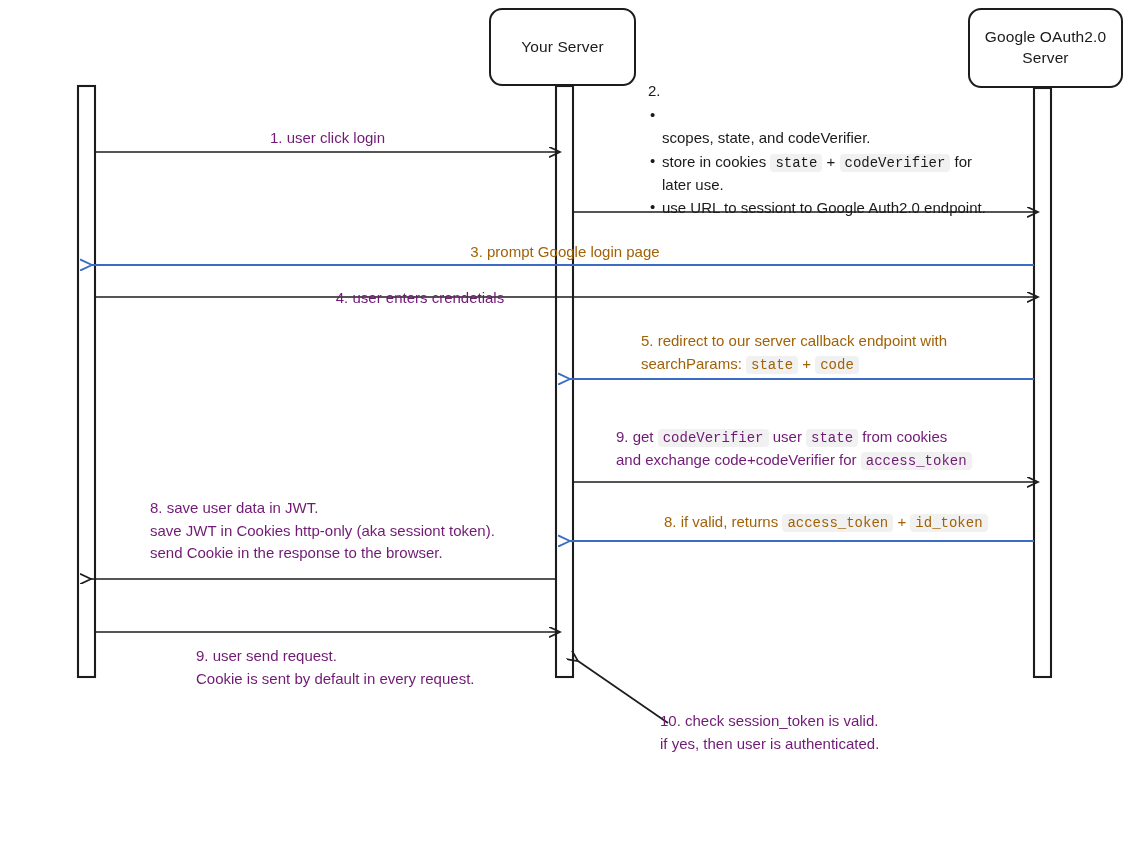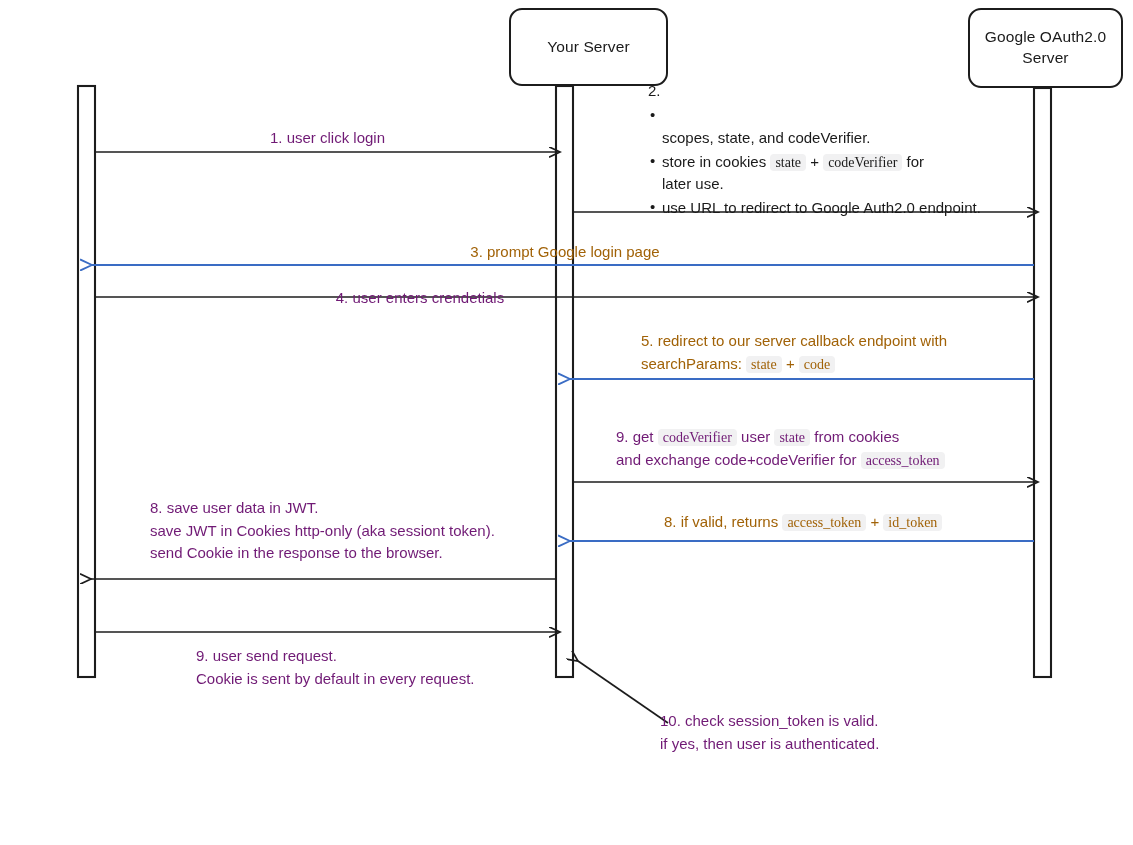--- a/index.html
+++ b/index.html
@@ -49,21 +49,21 @@
     font-size: 15px;
     line-height: 1.5;
     color: #701a75;
     white-space: nowrap;
   }
   .msg.blue { color: #a16207; }
   .msg.center { text-align: center; }
   .msg.left { text-align: left; }
   
   code.chip {
-    font-family: Liberation Serif, serif;
+    font-family: Liberation Mono, monospace;
     font-size: 14px;
     background: #f1f1f2;
     border-radius: 4px;
     padding: 1px 5px;
     color: inherit;
     white-space: pre;
   }
   
   .note-block {
     position: absolute;
@@ -88,21 +88,21 @@
     left: -12px;
     top: -1px;
   }
 </style>
 </head>
 <body>
 
 <div id="canvas">
 
 
-  <div class="actor-box" style="left:489px; top:8px; width:159px; height:78px;margin-left:20px;">
+  <div class="actor-box" style="left:489px; top:8px; width:147px; height:78px;">
     <span>Your Server</span>
   </div>
 
   <div class="actor-box" style="left:968px; top:8px; width:155px; height:80px; flex-direction:column;">
     <span>Google OAuth2.0</span>
     <span>Server</span>
   </div>
 
   <svg class="layer" viewBox="0 0 1133 845" xmlns="http://www.w3.org/2000/svg">
     <defs>
@@ -162,21 +162,21 @@
       <li>
         <span>store in cookies</span>
         <code class="chip">state</code>
         <span>+</span>
         <code class="chip">codeVerifier</code>
         <span>for</span>
         <br>
         <span>later use.</span>
       </li>
       <li>
-        <span>use URL to redirect to Google Auth2.0 endpoint.</span>
+        <span>use URL to sessiont to Google Auth2.0 endpoint.</span>
       </li>
     </ul>
   </div>
 
   <div class="msg blue center" style="left:95px; top:241px; width:940px;">
     <span>3.  prompt Google login page</span>
   </div>
 
   <div class="msg center" style="left:95px; top:287px; width:650px;">
     <span>4. user enters crendetials</span>

